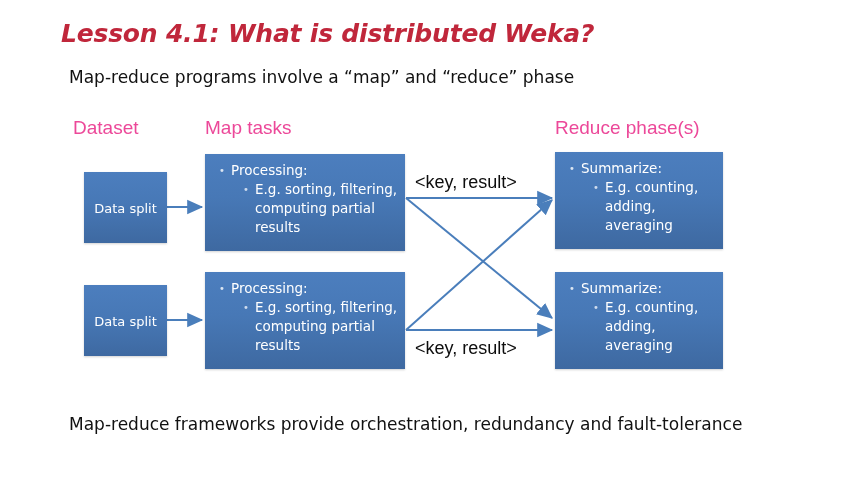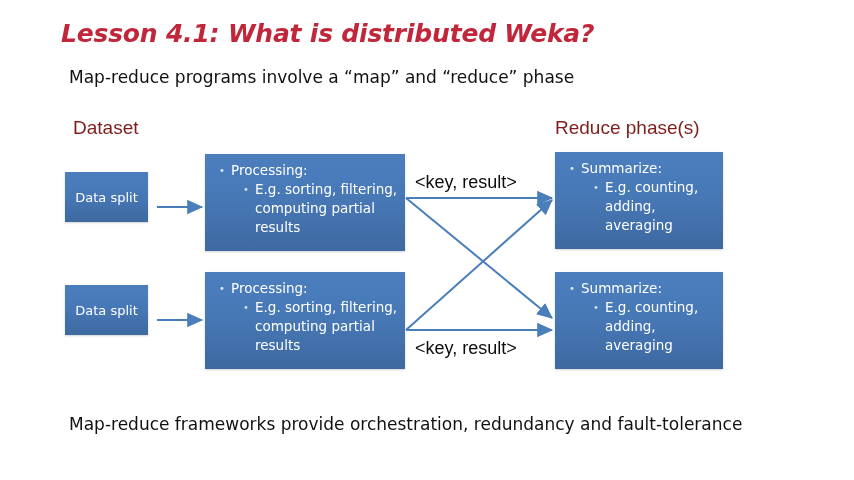--- a/index.html
+++ b/index.html
@@ -40,38 +40,38 @@
     white-space: nowrap;
   }
   #intro-line { left: 60px; top: 67px; text-align: right; }
   #outro-line { left: 60px; top: 414px; }
 
   
   .col-heading {
     position: absolute;
     font-family: "Liberation Sans", sans-serif;
     font-size: 19px;
-    color: #7f1d1d;
+    color: #ec4899;
     white-space: nowrap;
   }
   #heading-dataset  { left: 64px;  top: 117px; }
   #heading-map      { left: 196px; top: 117px; }
   #heading-reduce   { left: 546px; top: 117px; }
 
   
   .box {
     position: absolute;
     background: linear-gradient(to bottom, #4C7EBE 0%, #4778B6 45%, #3E69A1 100%);
     box-shadow: 0 1px 2px rgba(0,0,0,0.18);
     box-sizing: border-box;
   }
   .box-split {
     width: 83px;
-    height: 50px;
-    left: 56px;
+    height: 71px;
+    left: 75px;
   }
   #box-split-1 { top: 172px; }
   #box-split-2 { top: 285px; }
 
   .split-label {
     position: absolute;
     left: 0; right: 0;
     top: 50%;
     transform: translateY(-50%);
     text-align: center;
@@ -147,20 +147,21 @@
 </head>
 <body>
 
 <div id="slide">
 
   <div id="slide-title">Lesson 4.1: What is distributed Weka?</div>
 
   <div class="body-line" id="intro-line">Map-reduce programs involve a “map” and “reduce” phase</div>
 
   <div class="col-heading" id="heading-dataset">Dataset</div>
+  <div class="col-heading" id="heading-map">Map tasks</div>
   <div class="col-heading" id="heading-reduce">Reduce phase(s)</div>
 
   <svg id="arrows" viewBox="0 0 854 480" xmlns="http://www.w3.org/2000/svg">
     <defs>
       <marker id="ah" markerWidth="9" markerHeight="9" refX="7.4" refY="4.5" orient="auto" markerUnits="strokeWidth">
         <path d="M0,0.9 L8,4.5 L0,8.1 z" fill="#4A7EBB"></path>
       </marker>
     </defs>
     <g stroke="#4A7EBB" stroke-width="2" fill="none" marker-end="url(#ah)">
 

